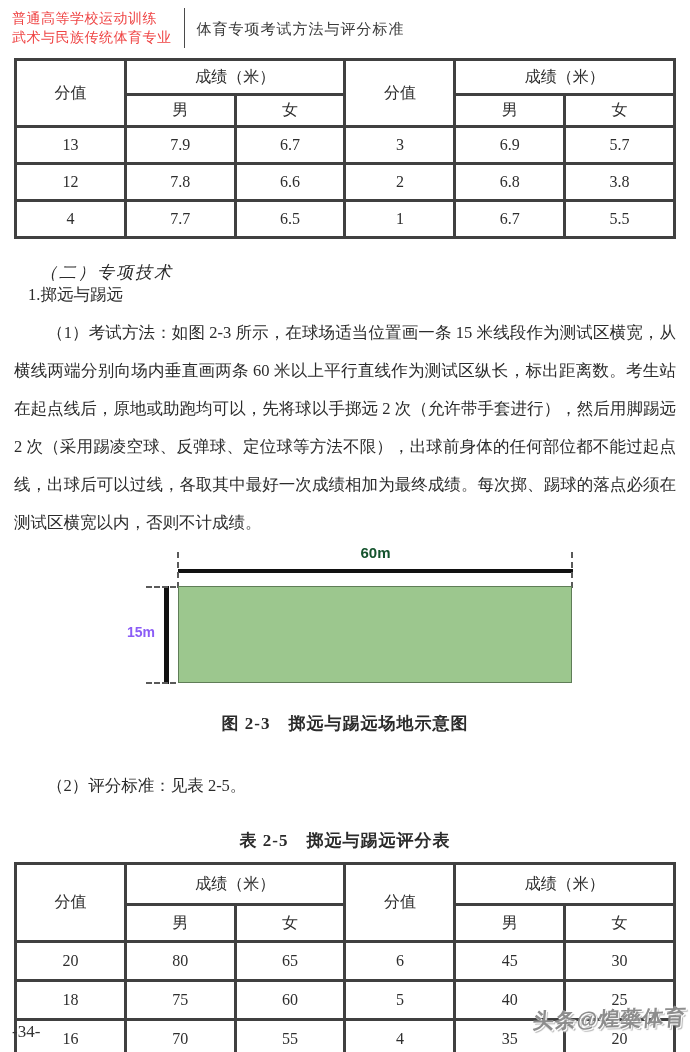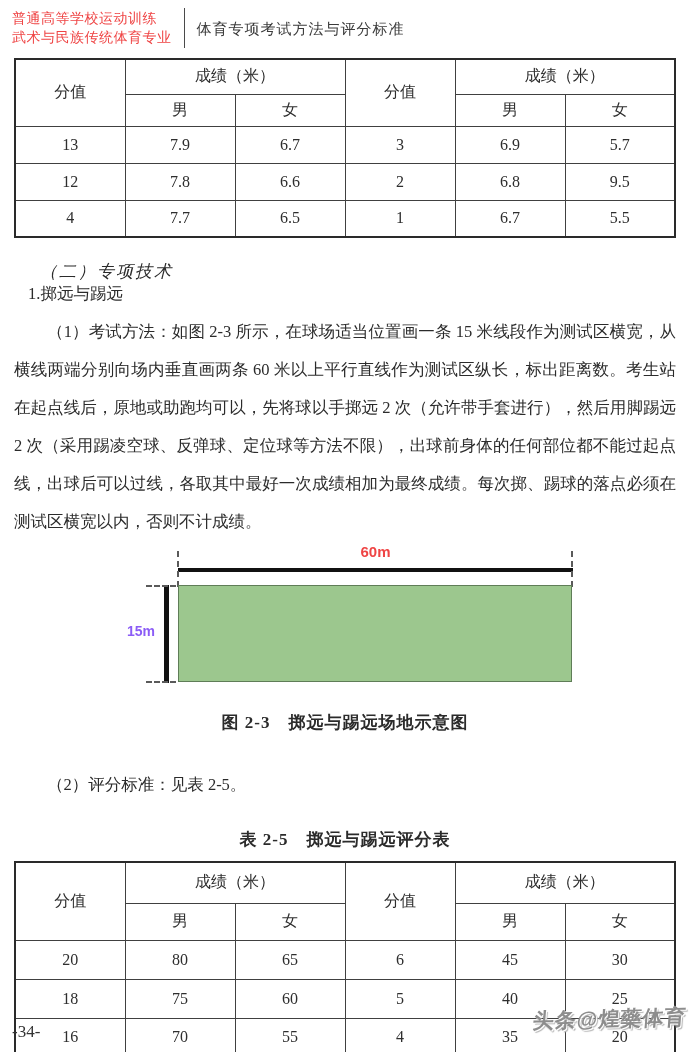--- a/index.html
+++ b/index.html
@@ -30,21 +30,21 @@
   table.score-table {
     border-collapse: collapse;
     width: 662px;
     margin: 0 auto;
     table-layout: fixed;
     text-align: center;
     font-size: 16px;
     color: #2e2e2e;
     border: 2px solid #2a2a2a;
   }
-  table.score-table td { border: 1px solid #404040; padding: 0; }
+  table.score-table td { border: 3px solid #404040; padding: 0; }
   #table1 { margin-top: 10px; }
   #table1 .hrow1 td { height: 35px; }
   #table1 .hrow2 td { height: 32px; }
   #table1 .drow  td { height: 37px; }
   #table2 { margin-top: 10px; }
   #table2 .hrow1 td { height: 41px; }
   #table2 .hrow2 td { height: 37px; }
   #table2 .drow  td { height: 39px; }
 
   
@@ -62,21 +62,21 @@
     text-align: justify;
     text-indent: 2em;
   }
 
   
   .figure-area { position: relative; height: 152px; margin-top: 2px; }
   .dim-top-label {
     position: absolute; left: 178px; width: 395px; top: 0;
     text-align: center;
     font-family: "Liberation Sans", "DejaVu Sans", sans-serif;
-    font-size: 15px; font-weight: 600; color: #ef4444;
+    font-size: 15px; font-weight: 600; color: #14532d;
   }
   .dim-top-line { position: absolute; left: 178px; top: 25px; width: 395px; height: 4px; background: #111; }
   .ext-line { position: absolute; top: 8px; height: 36px; width: 0; border-left: 2px dashed #5a5a5a; }
   .ext-left  { left: 177px; }
   .ext-right { left: 571px; }
   .field-rect {
     position: absolute; left: 178px; top: 42px; width: 394px; height: 97px;
     border: 1px solid #5f7d57;
   }
   .dim-left-line { position: absolute; left: 164px; top: 42px; width: 5px; height: 98px; background: #111; }
@@ -156,21 +156,21 @@
     <td>3</td>
     <td>6.9</td>
     <td>5.7</td>
   </tr>
   <tr class="drow">
     <td>12</td>
     <td>7.8</td>
     <td>6.6</td>
     <td>2</td>
     <td>6.8</td>
-    <td>9.5</td>
+    <td>3.8</td>
   </tr>
   <tr class="drow">
     <td>4</td>
     <td>7.7</td>
     <td>6.5</td>
     <td>1</td>
     <td>6.7</td>
     <td>5.5</td>
   </tr>
 </tbody>

